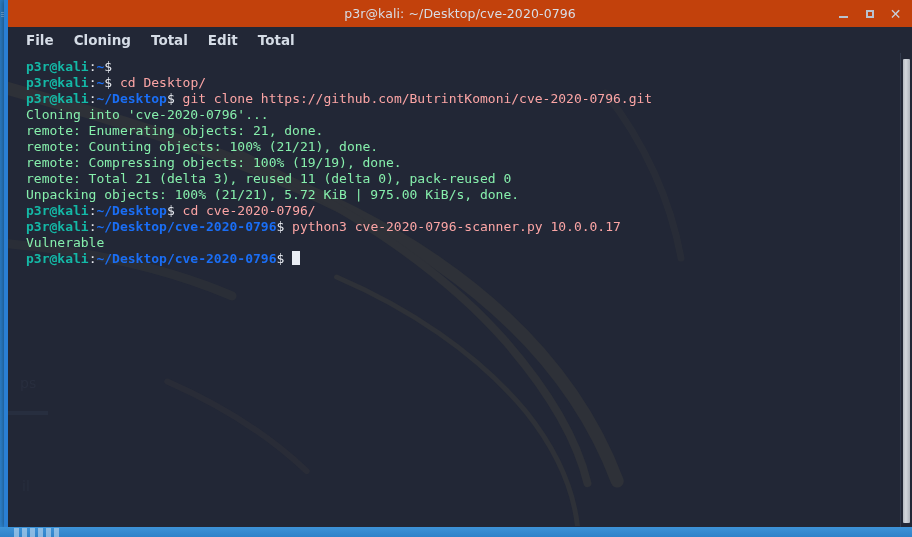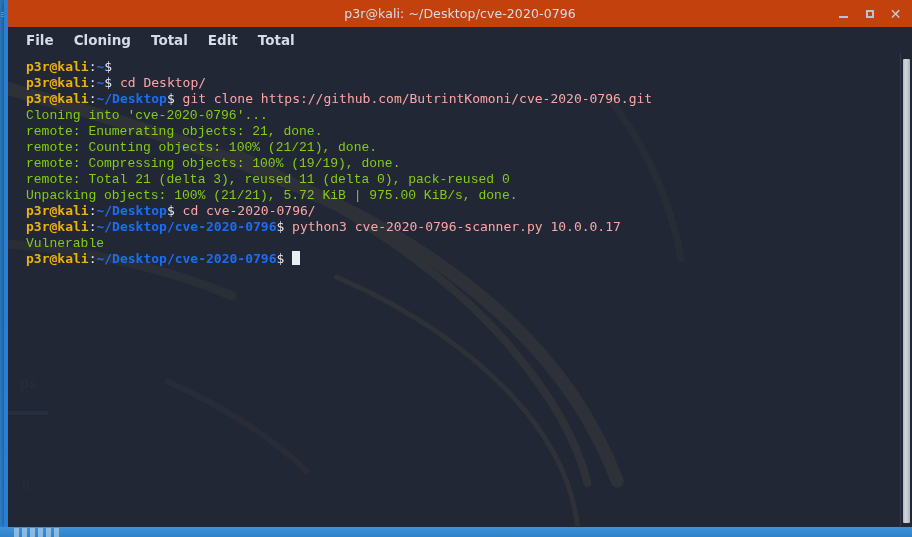--- a/index.html
+++ b/index.html
@@ -204,25 +204,25 @@
     font-family: "DejaVu Sans Mono", monospace;
     font-size: 13px;
     line-height: 16px;
     white-space: pre;
   }
   .line {
     color: #e6e9ef;
     height: 16px;
     white-space: pre;
   }
-  .user  { color: #eab308; font-weight: bold; }
+  .user  { color: #14b8a6; font-weight: bold; }
   .punct { color: #e6e9ef; }
   .path  { color: #1a6ef5; font-weight: bold; }
   .cmd   { color: #fca5a5; }
-  .out   { color: #84cc16; font-family: Liberation Mono, monospace; }
+  .out   { color: #86efac; }
   .cursor {
     display: inline-block;
     width: 8px;
     height: 14px;
     background: #e9edf4;
     vertical-align: -2px;
   }
 
   
   #scrollbar-track {

